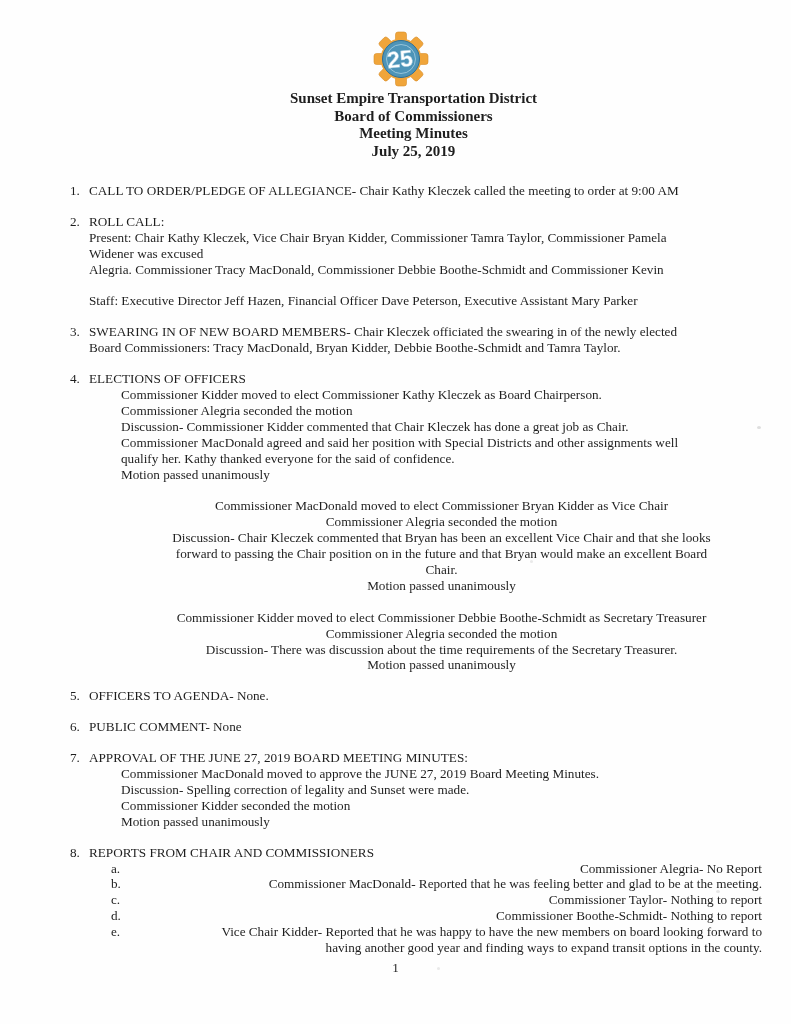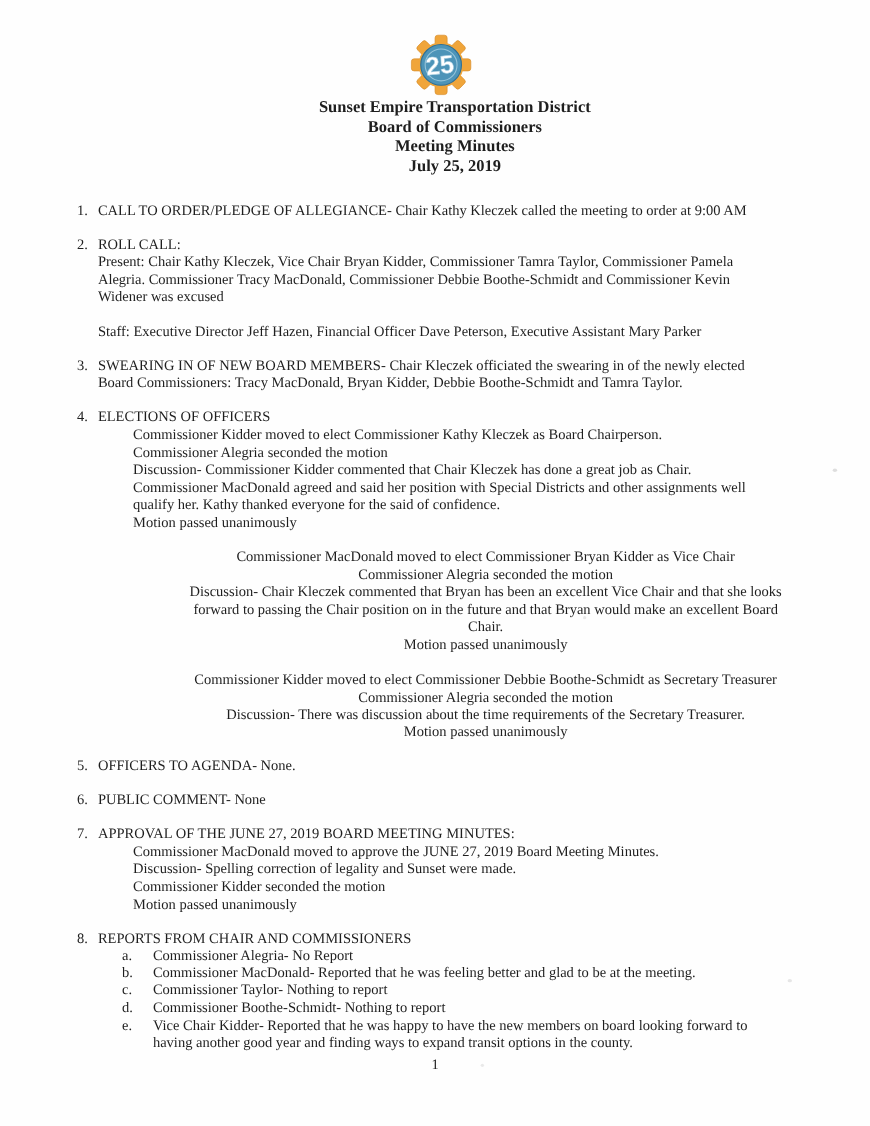--- a/index.html
+++ b/index.html
@@ -19,21 +19,21 @@
   .sec.first{margin-top:23px;}
   .num{flex:0 0 19px;}
   .content{flex:1 1 auto;min-width:0;}
   .heading{white-space:nowrap;}
   .line{white-space:nowrap;}
   .spacer{height:15.9px;}
   .ipara{margin-left:32px;}
   .ipara + .ipara{margin-top:15.9px;text-align:center;}
   .lrow{display:flex;margin-left:22px;}
   .letter{flex:0 0 28px;}
-  .ltext{flex:1 1 auto;min-width:0;}
+  .ltext{flex:1 1 auto;min-width:0;text-align:right;}
   .footer{margin:4px -29px 0 -70px;text-align:center;}
   .speck{position:absolute;background:#b9b9b9;border-radius:50%;opacity:.45;}
   .speck.s1{left:757px;top:426px;width:4px;height:3px;}
   .speck.s2{left:530px;top:560px;width:3px;height:3px;opacity:.3;}
   .speck.s3{left:716px;top:890px;width:4px;height:3px;opacity:.35;}
   .speck.s4{left:437px;top:967px;width:3px;height:3px;opacity:.3;}
   .logo-num{font-family:"Liberation Sans",sans-serif;font-weight:bold;}
 </style>
 </head>
 <body>
@@ -71,22 +71,22 @@
         <div class="num">1.</div>
         <div class="content">
           <div class="heading">CALL TO ORDER/PLEDGE OF ALLEGIANCE- Chair Kathy Kleczek called the meeting to order at 9:00 AM</div>
         </div>
       </div>
       <div class="sec">
         <div class="num">2.</div>
         <div class="content">
           <div class="heading">ROLL CALL:</div>
           <div class="line">Present: Chair Kathy Kleczek, Vice Chair Bryan Kidder, Commissioner Tamra Taylor, Commissioner Pamela</div>
+          <div class="line">Widener was excused</div>
           <div class="line">Alegria. Commissioner Tracy MacDonald, Commissioner Debbie Boothe-Schmidt and Commissioner Kevin</div>
-          <div class="line">Widener was excused</div>
           <div class="spacer"></div>
           <div class="line">Staff: Executive Director Jeff Hazen, Financial Officer Dave Peterson, Executive Assistant Mary Parker</div>
         </div>
       </div>
       <div class="sec">
         <div class="num">3.</div>
         <div class="content">
           <div class="heading">SWEARING IN OF NEW BOARD MEMBERS- Chair Kleczek officiated the swearing in of the newly elected</div>
           <div class="heading">Board Commissioners: Tracy MacDonald, Bryan Kidder, Debbie Boothe-Schmidt and Tamra Taylor.</div>
         </div>

